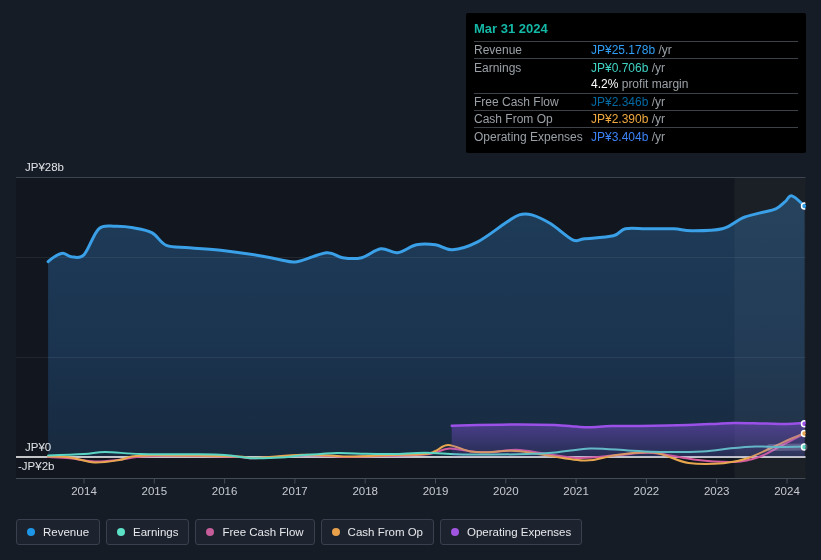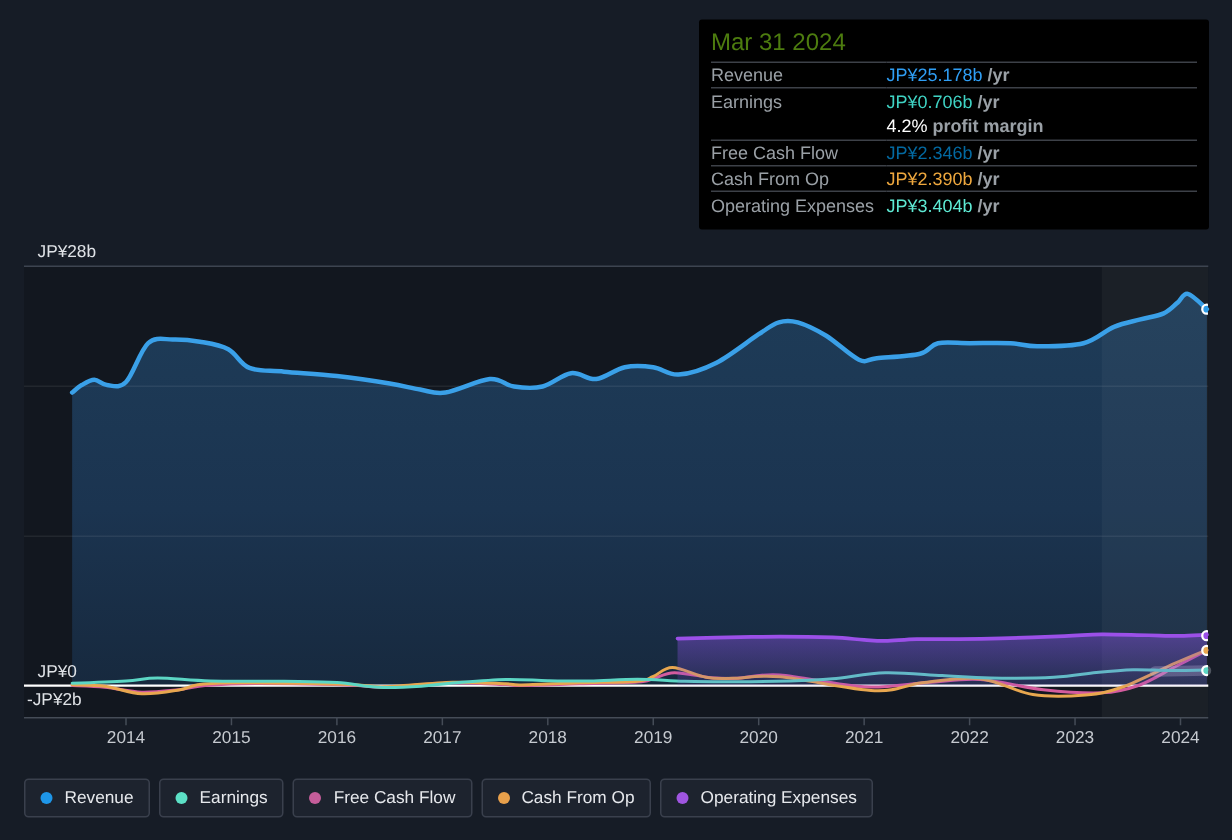--- a/index.html
+++ b/index.html
@@ -3,28 +3,28 @@
 <meta charset="utf-8">
 <style>
 * { margin:0; padding:0; box-sizing:border-box; }
 html,body { width:821px; height:560px; background:#161c26; overflow:hidden;
   font-family:"Liberation Sans", sans-serif; }
 .stage { position:relative; width:821px; height:560px; }
 
 
 .tip { position:absolute; left:466px; top:13px; width:340px; background:#000;
   border-radius:2px; padding:8px; z-index:5; }
-.tip .title { color:#4d7c0f; font-size:16px; font-weight:normal; height:20px; line-height:16px; }
+.tip .title { color:#14b8a6; font-size:13px; font-weight:bold; height:20px; line-height:16px; }
 .tip table { width:100%; border-collapse:collapse; }
 .tip td { font-size:12px; padding:0; height:17.3px; color:#9aa0a6; white-space:nowrap;
   vertical-align:middle; }
 .tip tr.sep td { border-top:1px solid #3d4148; }
 .tip .lbl { width:117px; }
 .tip .val b { font-weight:normal; }
-.tip .yr { color:#9aa0a6; font-weight:bold; }
+.tip .yr { color:#9aa0a6; font-weight:normal; }
 
 
 .legend { position:absolute; left:16px; top:519px; display:flex; gap:6px; }
 .lg { display:flex; align-items:center; height:26px; padding:0 10px;
   border:1px solid #3a404d; border-radius:3px; background:#1d232e;
   color:#e6e8ec; font-size:11.5px; }
 .lg .dot { width:8px; height:8px; border-radius:50%; margin-right:8px; }
 </style>
 </head>
 <body>
@@ -128,21 +128,21 @@
     <tr class="sep">
             <td class="lbl">Free Cash Flow</td>
             <td class="val"><b style="color:#0369a1">JP¥2.346b</b> <span class="yr">/yr</span></td>
           </tr>
     <tr class="sep">
             <td class="lbl">Cash From Op</td>
             <td class="val"><b style="color:#efa83e">JP¥2.390b</b> <span class="yr">/yr</span></td>
           </tr>
     <tr class="sep">
             <td class="lbl">Operating Expenses</td>
-            <td class="val"><b style="color:#5eead4">JP¥3.404b</b> <span class="yr">/yr</span></td>
+            <td class="val"><b style="color:#3b82f6">JP¥3.404b</b> <span class="yr">/yr</span></td>
           </tr>
   </tbody>
       </table>
 </div>
 
 <div class="legend">
   <div class="lg"><span class="dot" style="background:#1e96e8"></span>Revenue</div>
   <div class="lg"><span class="dot" style="background:#5ce0c6"></span>Earnings</div>
   <div class="lg"><span class="dot" style="background:#c55d9a"></span>Free Cash Flow</div>
   <div class="lg"><span class="dot" style="background:#e8a04b"></span>Cash From Op</div>

